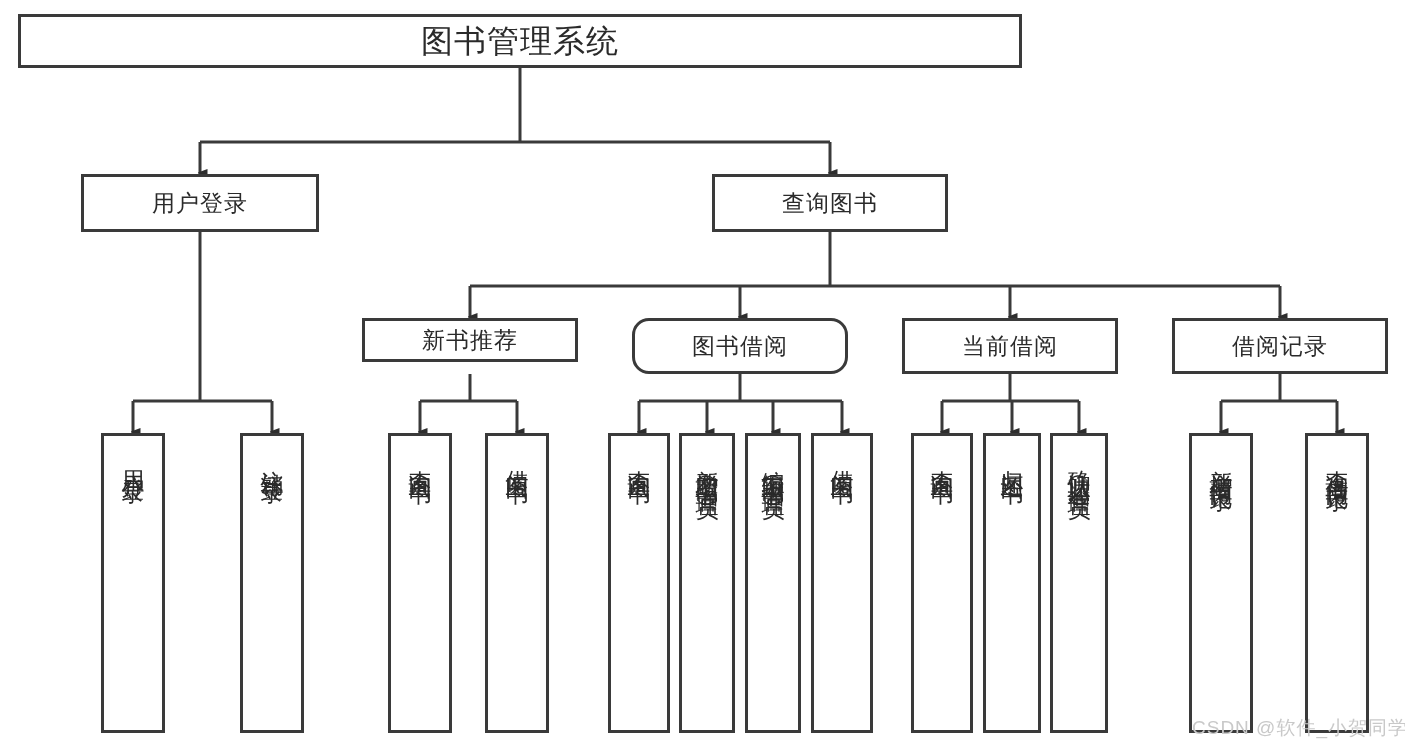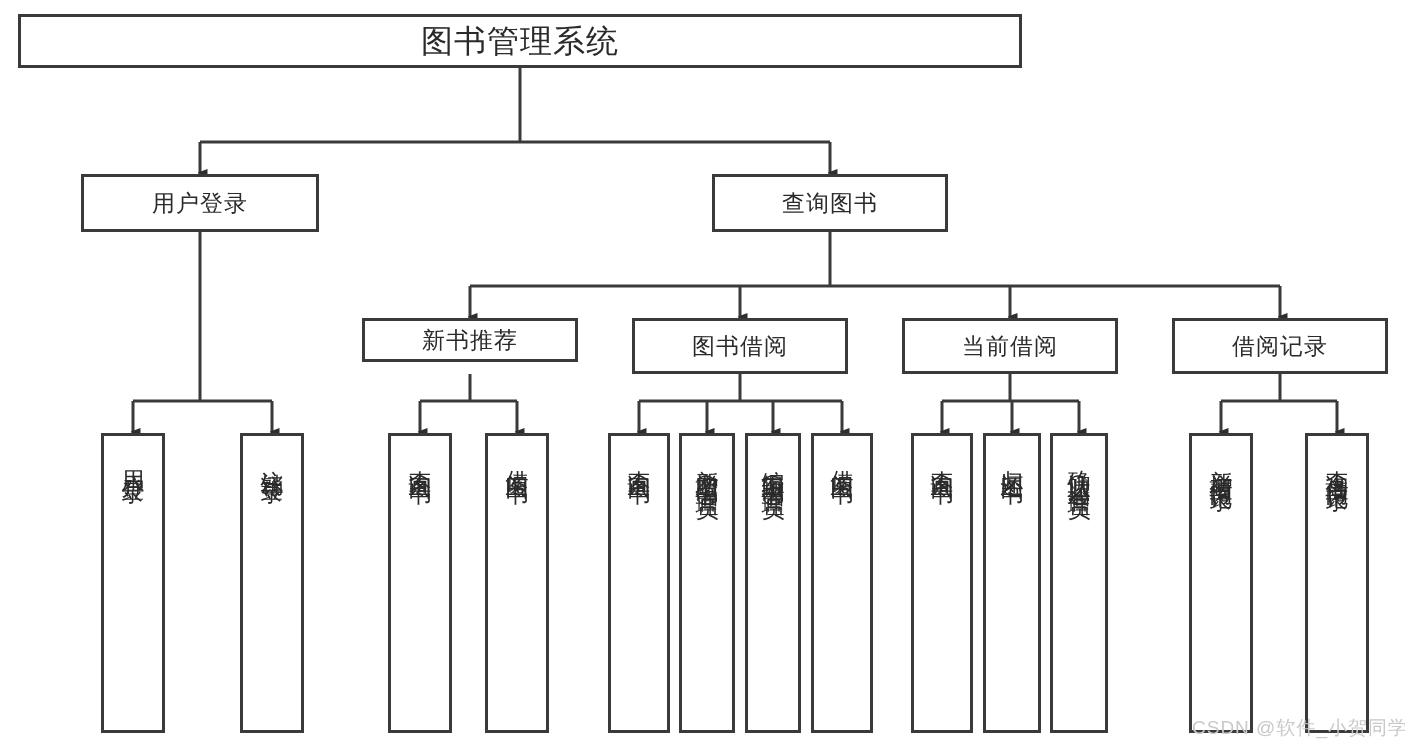--- a/index.html
+++ b/index.html
@@ -102,21 +102,21 @@
   <div class="node lvl1" style="left: 81px; top: 174px; width: 238px; height: 58px;">
     <span class="lbl">用户登录</span>
   </div>
   <div class="node lvl1" style="left: 712px; top: 174px; width: 236px; height: 58px;">
     <span class="lbl">查询图书</span>
   </div>
 
   <div class="node lvl2" style="left: 362px; top: 318px; width: 216px; height: 44px;">
     <span class="lbl">新书推荐</span>
   </div>
-  <div class="node lvl2" style="left: 632px; top: 318px; width: 216px; height: 56px;">
+  <div class="node lvl2" style="left: 632px; top: 318px; width: 216px; height: 56px; border-radius: 17px;">
     <span class="lbl">图书借阅</span>
   </div>
   <div class="node lvl2" style="left: 902px; top: 318px; width: 216px; height: 56px;">
     <span class="lbl">当前借阅</span>
   </div>
   <div class="node lvl2" style="left: 1172px; top: 318px; width: 216px; height: 56px; text-align: center;">
     <span class="lbl">借阅记录</span>
   </div>
 
   <div class="node leaf" style="left: 101px; top: 433px; width: 64px; height: 300px;">

